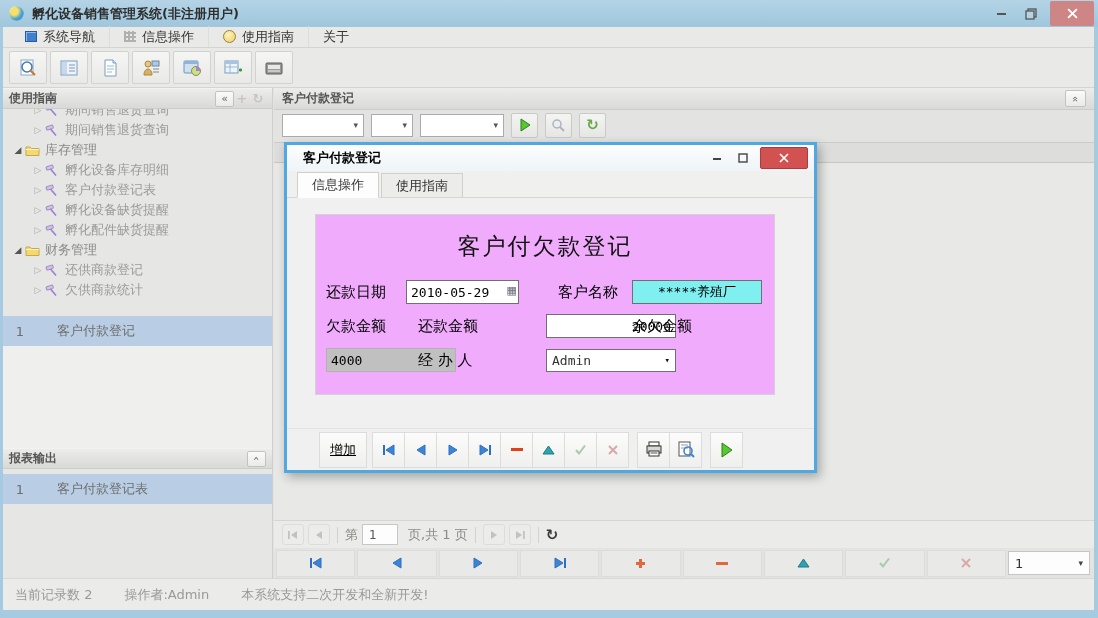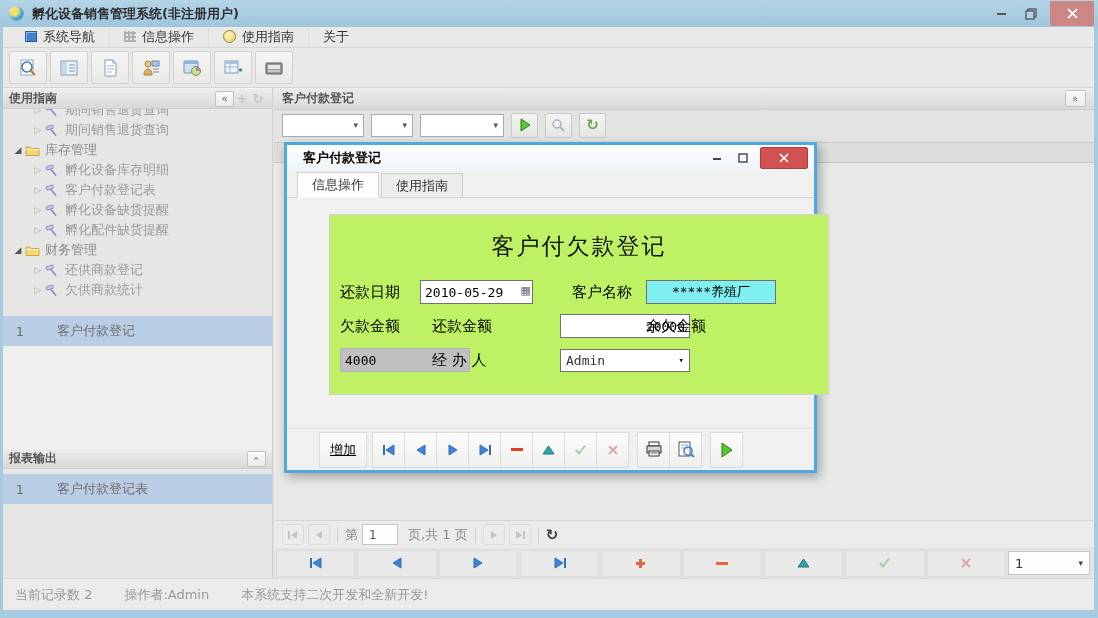--- a/index.html
+++ b/index.html
@@ -76,21 +76,21 @@
   
   .dialog { position:absolute; left:284px; top:142px; width:533px; height:331px; border:3px solid #4fa8e2; background:#f0f0f0; box-shadow:3px 4px 10px rgba(0,0,0,.3); }
   .dlg-title { height:26px; background:linear-gradient(#fdfdfd,#eef4f8); display:flex; align-items:center; padding-left:16px; }
   .dlg-title .t { font-weight:bold; color:#000; font-size:13px; flex:1; }
   .dlg-btn { width:26px; height:20px; display:flex; align-items:center; justify-content:center; color:#444; }
   .dlg-close { width:48px; height:22px; background:#d25252; border:1px solid #b23a3a; border-radius:2px; display:flex; align-items:center; justify-content:center; margin:0 6px 0 4px; }
   .dlg-tabs { height:27px; background:#f0f0ee; border-bottom:1px solid #d6d6d4; display:flex; align-items:flex-end; padding-left:10px; }
   .dlg-tab { height:24px; padding:0 14px; display:flex; align-items:center; font-size:13px; color:#333; border:1px solid #cfcfcd; border-bottom:none; background:#ececea; margin-right:2px; }
   .dlg-tab.active { background:#fdfdfd; height:26px; margin-bottom:-1px; border-bottom:1px solid #fdfdfd; }
   .dlg-body { position:relative; height:230px; background:#f0f0f0; }
-  .groupbox { position:absolute; left:42px; top:16px; width:500px; height:181px; background:#bef264; border:1px solid #d2d2d0; }
+  .groupbox { position:absolute; left:28px; top:16px; width:460px; height:181px; background:#f0abfc; border:1px solid #d2d2d0; }
   .gb-title { text-align:center; margin-top:16px; font-size:23px; color:#111; letter-spacing:2px; }
   .form-grid { display:grid; grid-template-columns:70px 130px 76px 130px; column-gap:10px; row-gap:10px; margin:18px 0 0 10px; align-items:center; }
   .f-label { font-size:15px; color:#000; white-space:nowrap; }
   .f-label.r { padding-left:12px; }
   .f-input { height:23px; border:1px solid #707070; background:#fff; font-family:"DejaVu Sans Mono","Liberation Mono",monospace; font-size:13px; padding:11px 4px; color:#000; width:130px; }
   .f-date { width:113px; padding-right:18px; }
   .date-wrap { position:relative; width:113px; }
   .date-ico { position:absolute; right:2px; top:4px; color:#667; font-size:11px; }
   .f-cyan { background:#7fefef;text-align:center; }
   .f-gray { background:#c0c0c0; border:1px solid #b2b2b2; }

